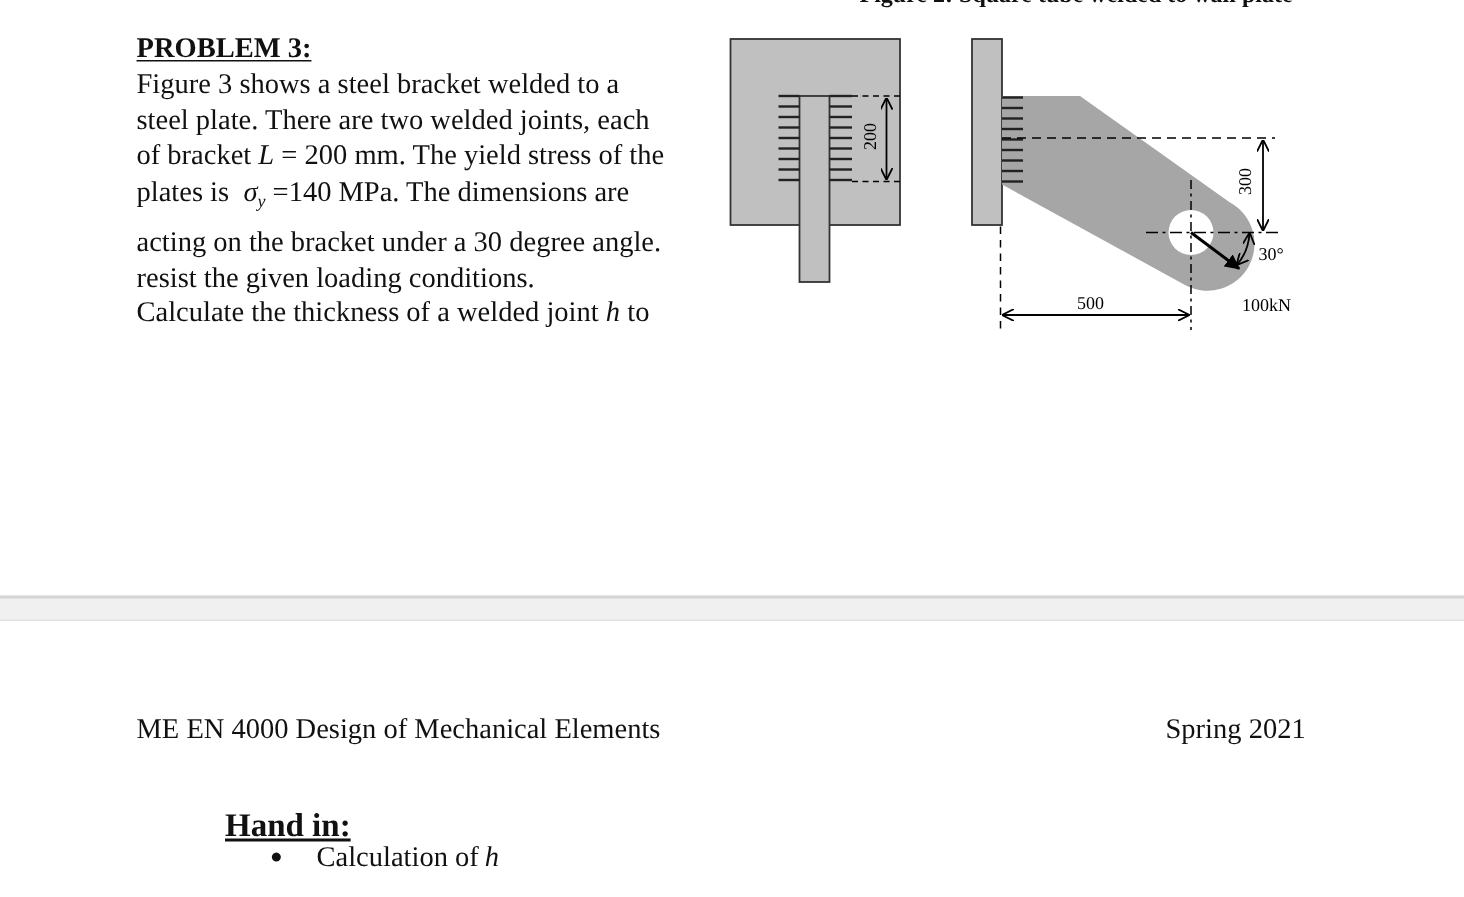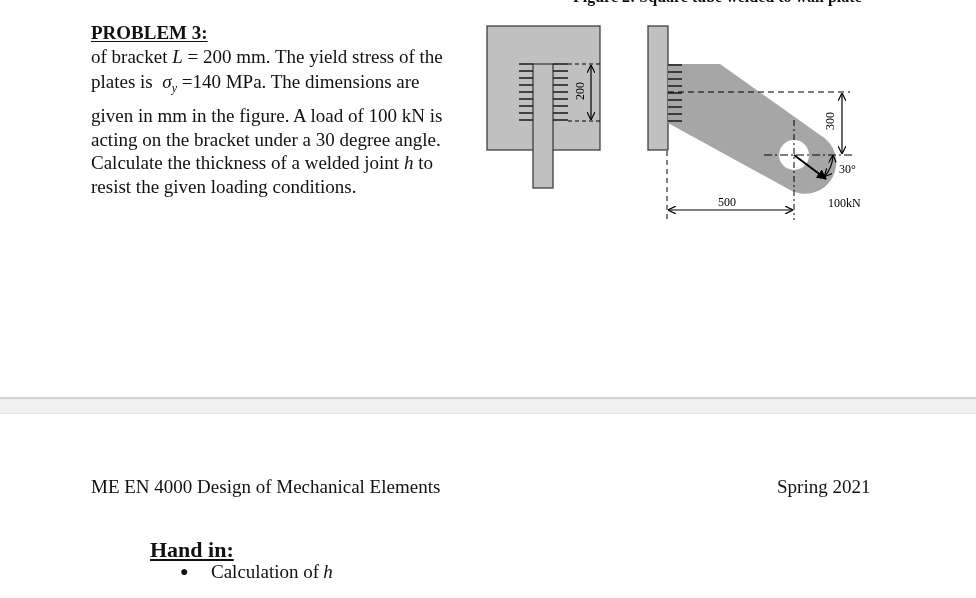--- a/index.html
+++ b/index.html
@@ -46,26 +46,27 @@
 </style>
 </head>
 <body>
 
 <div class="page-top">
   <div class="cut-caption">Figure 2: Square tube welded to wall plate</div>
 
   <div class="problem-title">PROBLEM 3:</div>
 
   <div class="problem-text">
+    <p>Figure 3 shows a steel bracket welded to a</p>
+    <p>steel plate. There are two welded joints, each</p>
     <p><span>of bracket </span><span class="math-i">L</span><span> = 200 mm. The yield stress of the</span></p>
     <p class="l4" style="white-space:pre"><span>plates is  </span><span class="math-i">σ</span><span class="sub">y</span><span> =140 MPa. The dimensions are</span></p>
-    <p>given in mm in the figure. A load of 100 kN is</p>
     <p>acting on the bracket under a 30 degree angle.</p>
+    <p>resist the given loading conditions.</p>
     <p><span>Calculate the thickness of a welded joint </span><span class="math-i">h</span><span> to</span></p>
-    <p>resist the given loading conditions.</p>
   </div>
 
   <svg class="fig" width="420" height="200" viewBox="0 0 420 200">
     <defs>
       <marker id="arr" markerWidth="8" markerHeight="8" refX="7" refY="4" orient="auto-start-reverse" markerUnits="userSpaceOnUse">
         <path d="M0,0 L8,4 L0,8" fill="none" stroke="#000" stroke-width="1.2"></path>
       </marker>
       <marker id="arrSolid" markerWidth="10" markerHeight="10" refX="9" refY="5" orient="auto" markerUnits="userSpaceOnUse">
         <path d="M0,0 L10,5 L0,10 z" fill="#000"></path>
       </marker>

